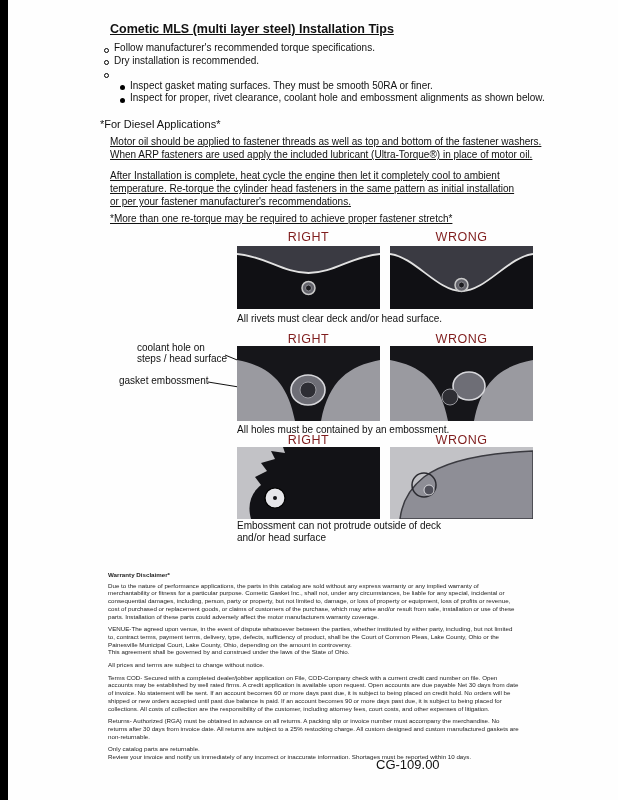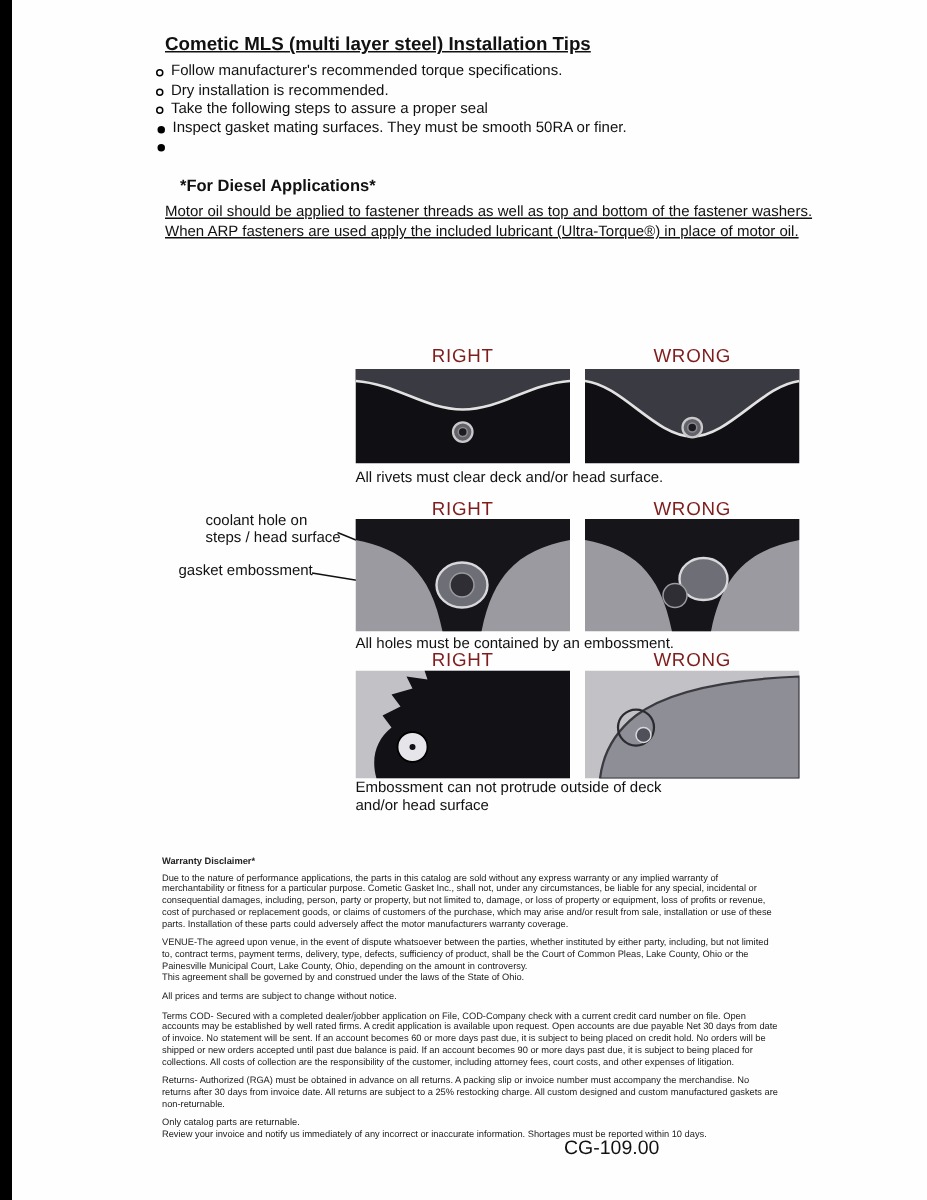--- a/index.html
+++ b/index.html
@@ -5,26 +5,26 @@
   * { margin:0; padding:0; box-sizing:border-box; }
   html,body { background:#ffffff; }
   .page {
     position:relative; width:618px; height:800px; background:#fefefe;
     font-family:"Liberation Sans", sans-serif; color:#111; overflow:hidden;
   }
   .abs { position:absolute; }
   .left-bar { position:absolute; left:0; top:0; width:8px; height:800px; background:#000; }
   .title { left:110px; top:22px; font-size:12.5px; font-weight:bold; text-decoration:underline; }
   .list { left:104px; top:42px; width:490px; font-size:10px; }
-  .b-row { display:flex; align-items:flex-start; height:12.5px; line-height:12.5px; }
-  .b-row.sub { margin-left:1px; }
+  .b-row { display:flex; align-items:center; height:12.5px; line-height:12.5px; }
+  .b-row.sub { margin-left:16px; }
   .glyph { width:5px; height:5px; border-radius:50%; margin:4px 5px 0 0; flex:0 0 auto; }
   .glyph.open { border:1px solid #000; background:transparent; }
   .glyph.filled { background:#000; }
-  .h2 { left:120px; top:118px; font-size:11px; font-weight:bold; }
+  .h2 { left:100px; top:118px; font-size:11px; font-weight:normal; }
   .para { left:110px; width:450px; font-size:10px; line-height:13px; white-space:pre-line;text-decoration:underline; }
   .fig-label { width:143px; text-align:center; font-size:12.5px; color:#7f1d1d; letter-spacing:0.5px; }
   .fig { width:143px; height:100%; }
   .fig svg { display:block; width:100%; height:100%; }
   .caption { left:237px; font-size:10px; line-height:11.5px; white-space:pre-line; }
   .ann { font-size:10px; line-height:11px; white-space:pre-line; color:#111; }
   .warranty { left:108px; top:571px; width:412px; font-size:6.2px; line-height:7.7px; color:#222; }
   .warranty .wh { font-weight:bold; margin-bottom:3px; }
   .warranty .wp { margin-bottom:5px; white-space:pre-line; }
   .footer-code { left:376px; top:757px; font-size:13px; color:#111; }
@@ -42,34 +42,38 @@
     <div class="b-row">
       <span class="glyph open"></span>
       <span>Follow manufacturer's recommended torque specifications.</span>
     </div>
     <div class="b-row">
       <span class="glyph open"></span>
       <span>Dry installation is recommended.</span>
     </div>
     <div class="b-row">
       <span class="glyph open"></span>
-      <span>Take the following steps to assure a proper seal</span>
     </div>
     <div class="b-row sub">
       <span class="glyph filled"></span>
       <span>Inspect gasket mating surfaces.  They must be smooth 50RA or finer.</span>
     </div>
     <div class="b-row sub">
       <span class="glyph filled"></span>
+      <span>Inspect for proper, rivet clearance, coolant hole and embossment alignments as shown below.</span>
     </div>
   </div>
 
   <div class="abs h2">*For Diesel Applications*</div>
   <div class="abs para" style="top:135px">Motor oil should be applied to fastener threads as well as top and bottom of the fastener washers.
 When ARP fasteners are used apply the included lubricant (Ultra-Torque®) in place of motor oil.</div>
+  <div class="abs para" style="top:169px">After Installation is complete, heat cycle the engine then let it completely cool to ambient
+temperature. Re-torque the cylinder head fasteners in the same pattern as initial installation
+or per your fastener manufacturer's recommendations.</div>
+  <div class="abs para" style="top:212px">*More than one re-torque may be required to achieve proper fastener stretch*</div>
 
   <div class="abs fig-label" style="left:237px; top:230px">RIGHT</div>
   <div class="abs fig-label" style="left:390px; top:230px">WRONG</div>
 
   <div class="abs fig" style="left:237px; top:246px; height:63px">
     <svg viewBox="0 0 143 63">
       <rect width="143" height="63" fill="#101014"></rect>
       <path d="M0,0 H143 V8 C115,10 97,27 71.5,27 C46,27 28,10 0,8 Z" fill="#3a3a42"></path>
       <path d="M0,8 C28,10 46,27 71.5,27 C97,27 115,10 143,8" fill="none" stroke="#e2e2e2" stroke-width="1.8"></path>
       <circle cx="71.5" cy="42" r="6.5" fill="#62626a" stroke="#c9c9c9" stroke-width="1.5"></circle>

